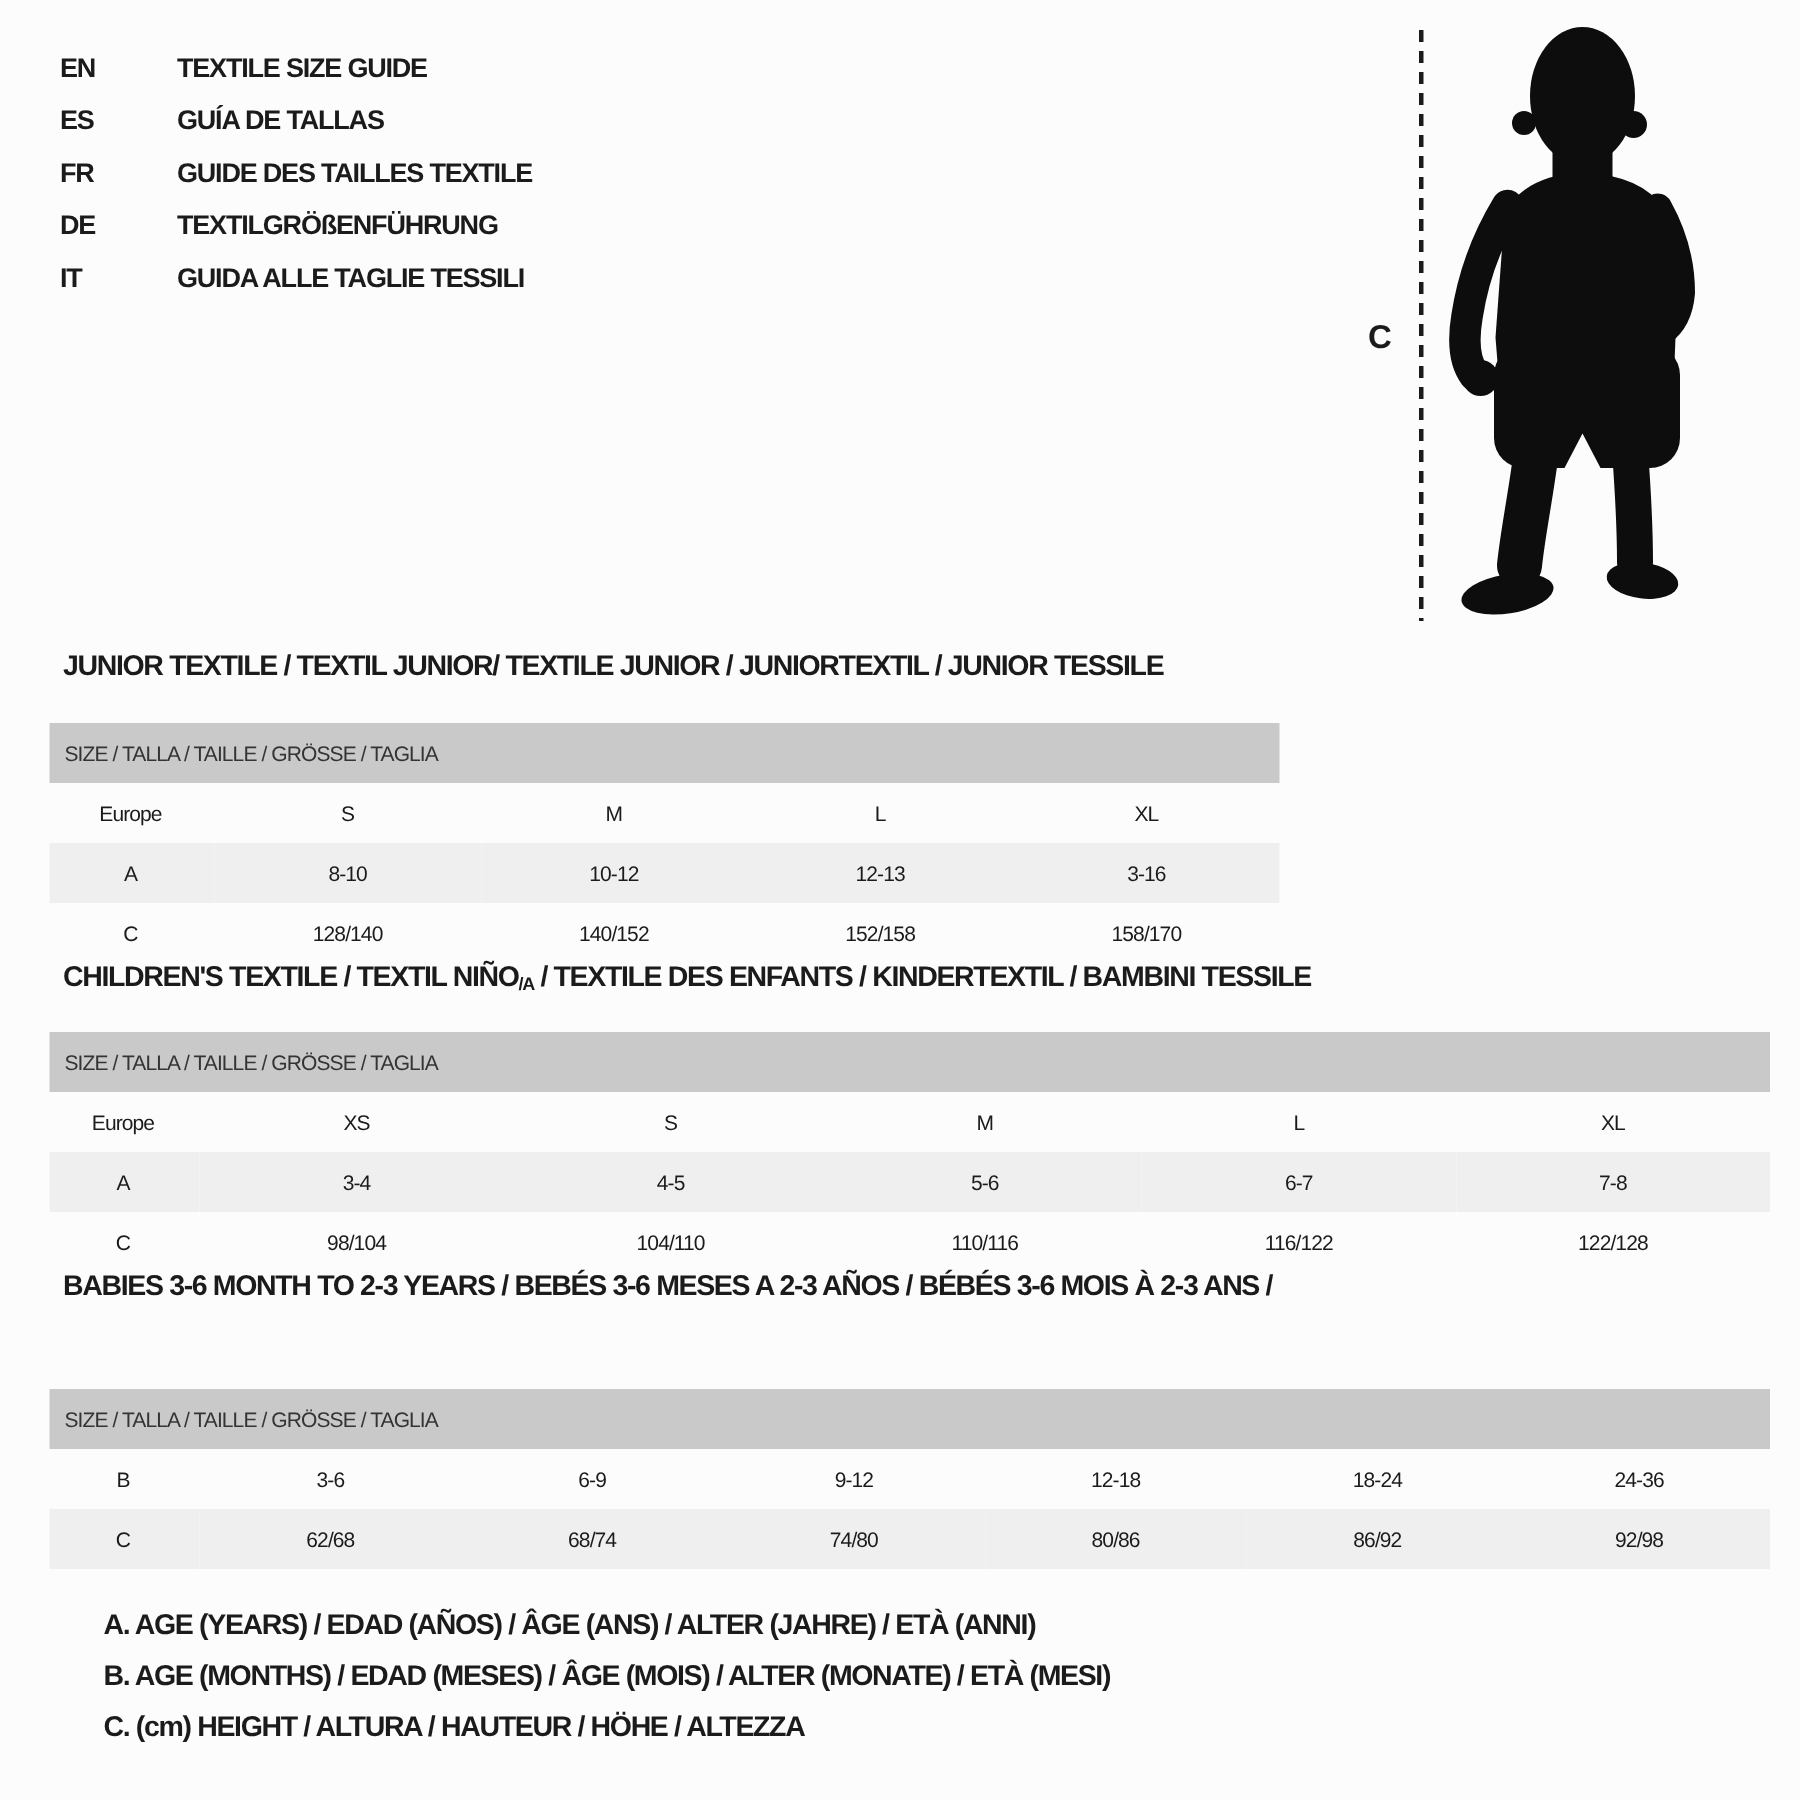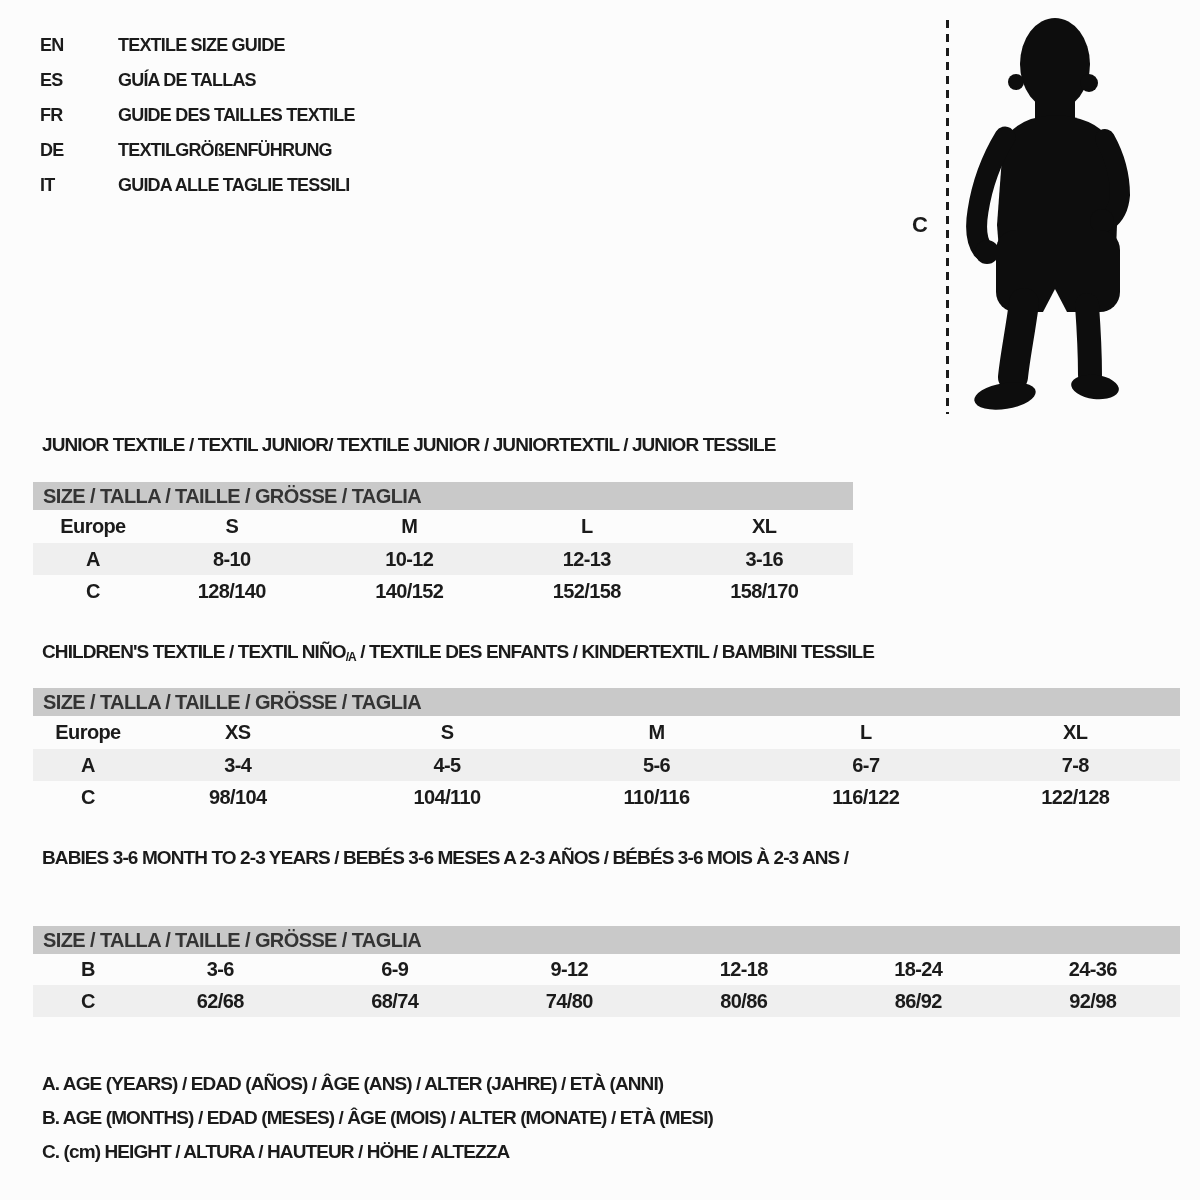--- a/index.html
+++ b/index.html
@@ -49,22 +49,22 @@
     position:absolute;left:42px;
     font-size:19px;font-weight:700;letter-spacing:-0.9px;white-space:nowrap;
     line-height:22px;
   }
   .title-sub{font-size:12px;vertical-align:-3px;font-weight:700;}
 
   table.tbl{
     position:absolute;left:33px;border-collapse:collapse;table-layout:fixed;
   }
   table.tbl td{
-    padding:0;text-align:center;vertical-align:middle;
-    font-size:20px;font-weight:700;letter-spacing:-0.6px;white-space:nowrap;
+    padding:12px;text-align:center;vertical-align:middle;
+    font-size:14px;font-weight:400;letter-spacing:-0.6px;white-space:nowrap;
   }
   table.tbl td.lbl{text-align:center;padding-left:10px;}
   td.sizebar{
     background:var(--header-bg);color:var(--header-ink);
     text-align:left !important;padding-left:10px !important;
     font-size:18px;font-weight:700;letter-spacing:-0.8px;height:28px;
   }
   tr.h33 td{height:33px;}
   tr.h32 td{height:32px;}
   tr.h31 td{height:31px;}
@@ -76,21 +76,21 @@
 
   #junior-title{top:434px;}
   #children-title{top:641px;}
   #babies-title-1{top:847px;}
   #babies-title-2{top:883px;}
 
   
   .legend{position:absolute;left:42px;top:1072px;}
   .legend-line{
     font-size:19px;font-weight:700;letter-spacing:-0.9px;
-    line-height:23px;margin-bottom:11px;white-space:nowrap;
+    line-height:23px;margin-bottom:11px;white-space:nowrap;margin-left:27px;
   }
 </style>
 </head>
 <body>
 
 <div class="canvas">
 
   <div class="lang-block">
     <div class="lang-row">
       <span class="lang-code">EN</span>

